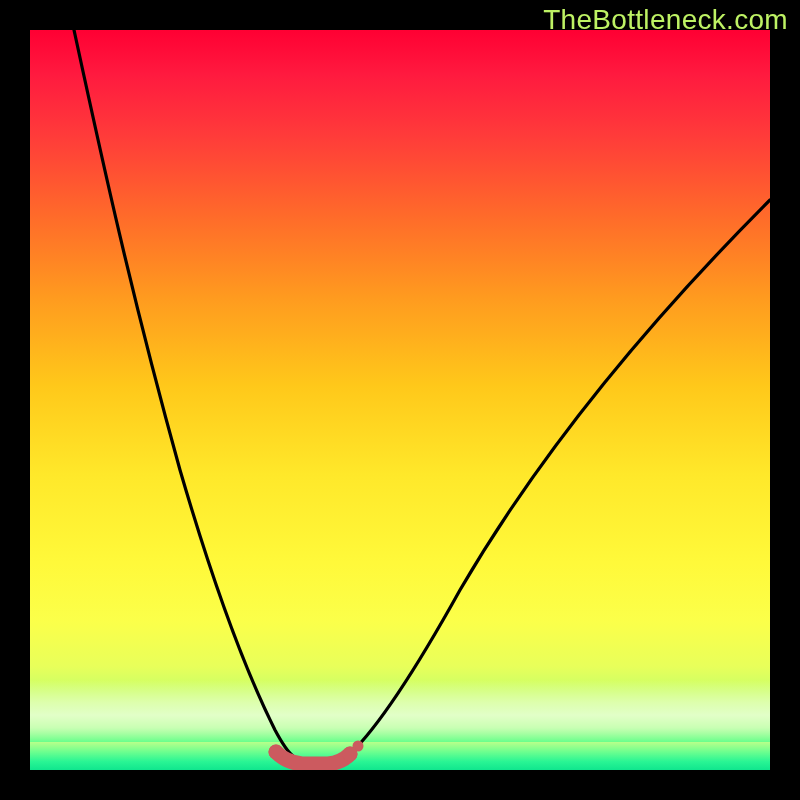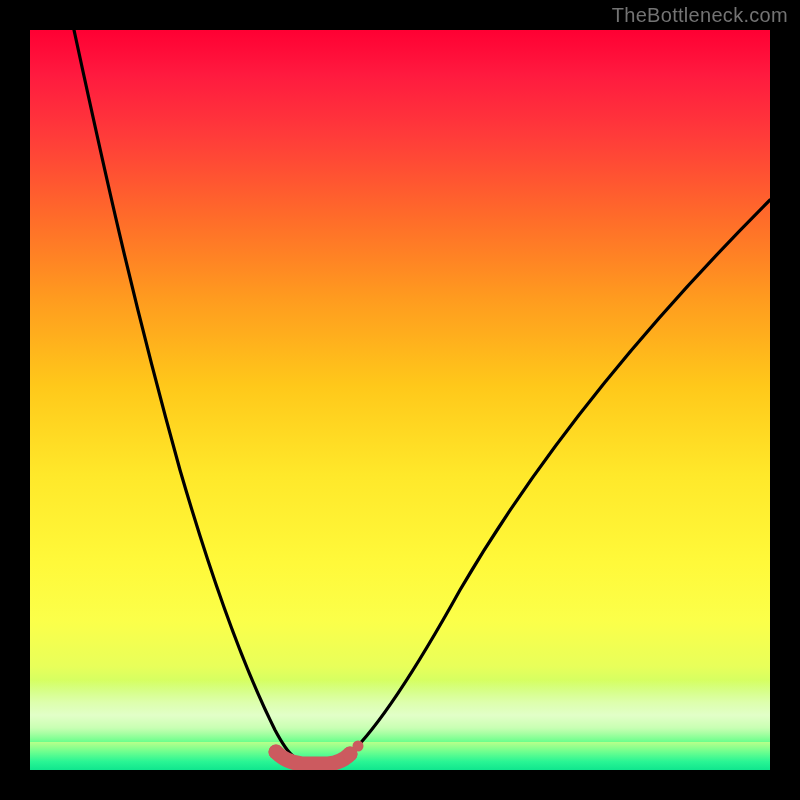--- a/index.html
+++ b/index.html
@@ -77,22 +77,22 @@
     );
   }
   svg.curves {
     position: absolute;
     inset: 0;
   }
   .watermark {
     position: absolute;
     top: 4px;
     right: 12px;
-    color: #737373;
-    font-size: 20px;
+    color: #bef264;
+    font-size: 28px;
     font-weight: 500;
     letter-spacing: 0.3px;
     font-family: Arial, Helvetica, sans-serif;
     text-align: right;
   }
 </style>
 </head>
 <body>
 
 <div class="frame">

